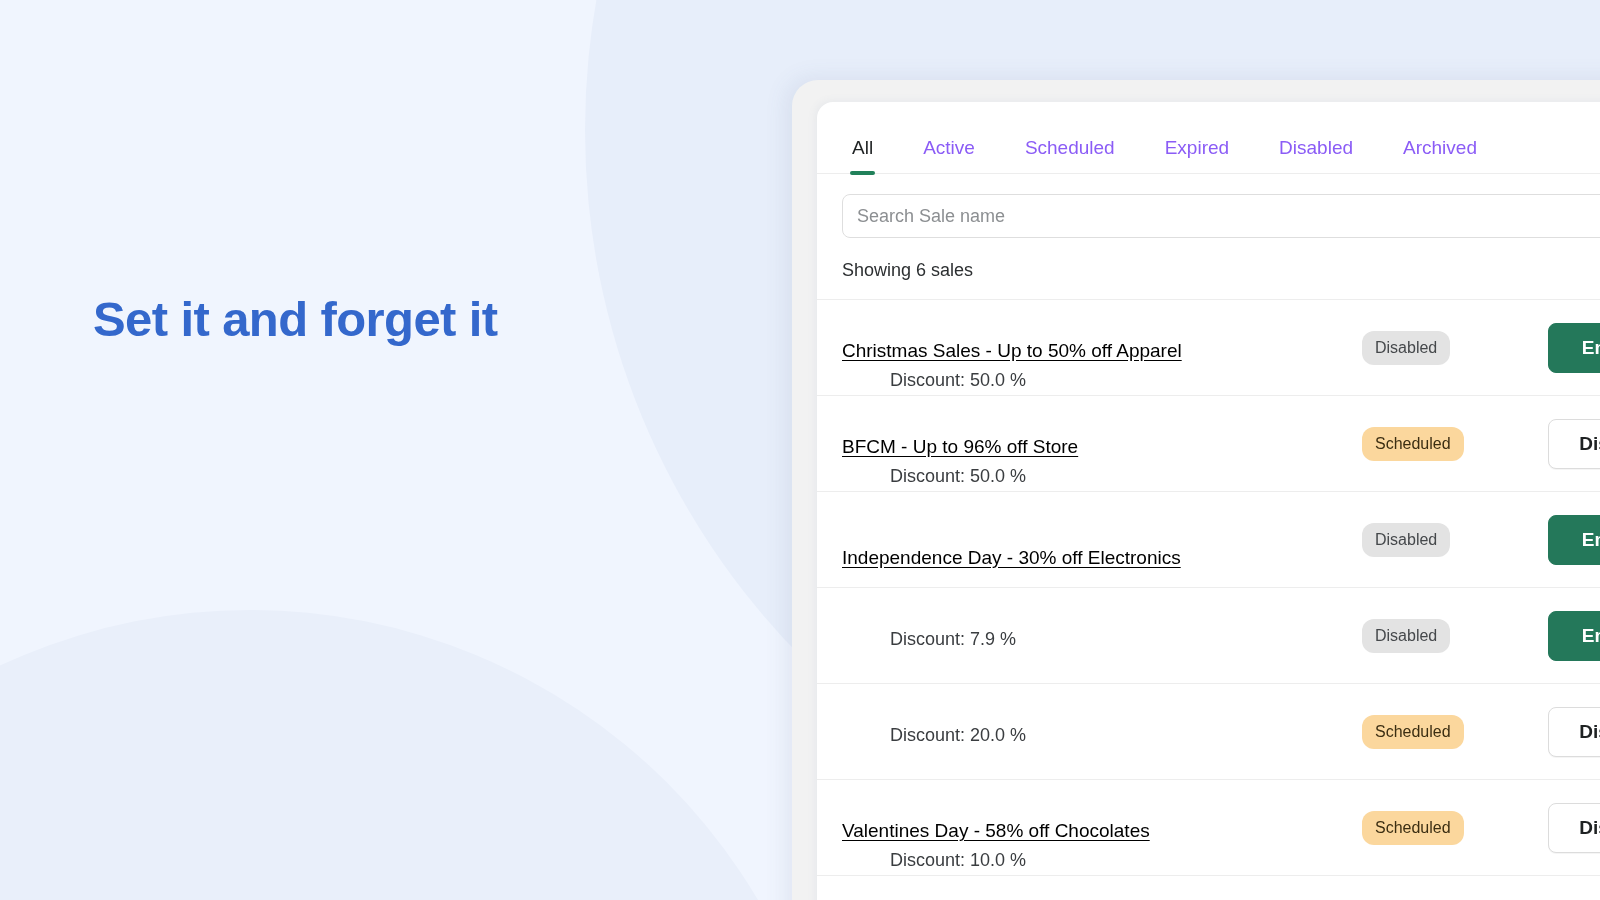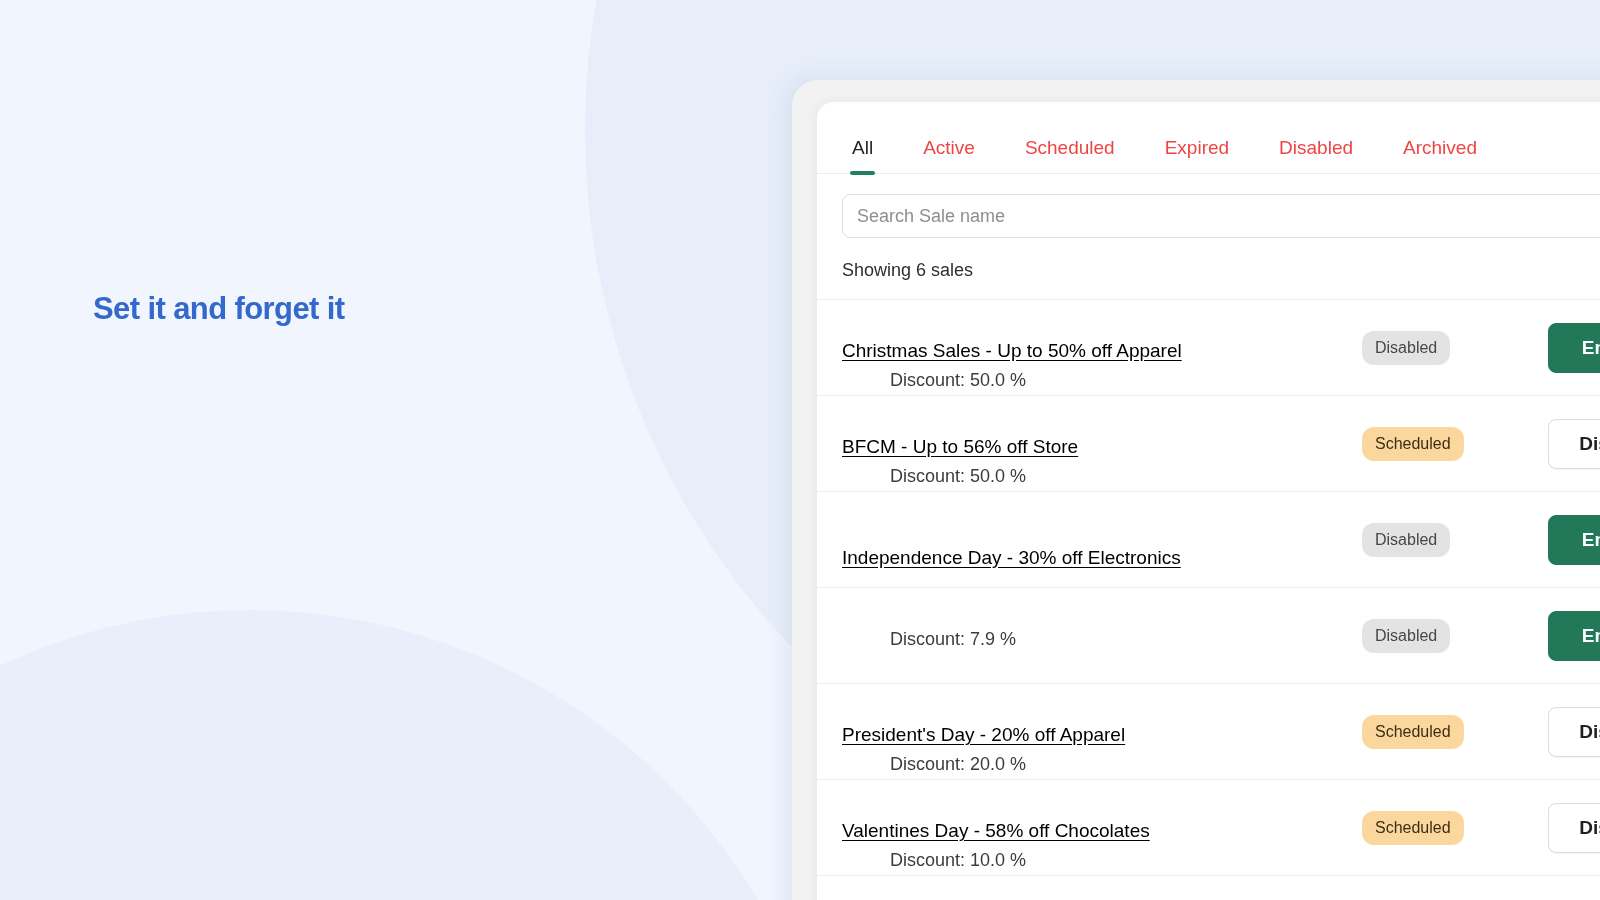--- a/index.html
+++ b/index.html
@@ -44,21 +44,21 @@
 
   
   .copy {
     position: absolute;
     left: 93px;
     top: 292px;
     width: 650px;
     z-index: 2;
   }
   .copy h1 {
-    font-size: 31px;
+    font-size: 49px;
     line-height: 1.12;
     font-weight: 700;
     color: #3468CC;
     letter-spacing: -0.6px;
     margin-bottom: 46px;
   }
   .copy p {
     font-size: 29px;
     line-height: 1.73;
     font-weight: 700;
@@ -93,21 +93,21 @@
   .tabs {
     display: flex;
     align-items: flex-end;
     height: 72px;
     padding: 0 0 0 18px;
     border-bottom: 1px solid #EDEDED;
     position: relative;
   }
   .tab {
     font-size: 19px;
-    color: #ef4444;
+    color: #8b5cf6;
     padding: 0 17px 14px 17px;
     margin-right: 16px;
     position: relative;
     cursor: pointer;
     white-space: nowrap;
   }
   .tab.active {
     color: #1F2223;
     font-weight: 400;
   }
@@ -256,21 +256,21 @@
         <div class="sale-row">
           <div class="sale-info"><a class="sale-link">Christmas Sales - Up to 50% off Apparel</a><div class="sale-discount">Discount: 50.0 %</div></div>
           <div class="badge-cell">
             <span class="badge disabled">Disabled</span>
           </div>
           <div class="action-cell">
             <button class="btn btn-enable">Enable</button>
           </div>
         </div>
         <div class="sale-row">
-          <div class="sale-info"><a class="sale-link">BFCM - Up to 56% off Store</a><div class="sale-discount">Discount: 50.0 %</div></div>
+          <div class="sale-info"><a class="sale-link">BFCM - Up to 96% off Store</a><div class="sale-discount">Discount: 50.0 %</div></div>
           <div class="badge-cell">
             <span class="badge scheduled">Scheduled</span>
           </div>
           <div class="action-cell">
             <button class="btn btn-disable">Disable</button>
           </div>
         </div>
         <div class="sale-row">
           <div class="sale-info"><a class="sale-link">Independence Day - 30% off Electronics</a></div>
           <div class="badge-cell">
@@ -283,21 +283,21 @@
         <div class="sale-row">
           <div class="sale-info"><div class="sale-discount">Discount: 7.9 %</div></div>
           <div class="badge-cell">
             <span class="badge disabled">Disabled</span>
           </div>
           <div class="action-cell">
             <button class="btn btn-enable">Enable</button>
           </div>
         </div>
         <div class="sale-row">
-          <div class="sale-info"><a class="sale-link">President's Day - 20% off Apparel</a><div class="sale-discount">Discount: 20.0 %</div></div>
+          <div class="sale-info"><div class="sale-discount">Discount: 20.0 %</div></div>
           <div class="badge-cell">
             <span class="badge scheduled">Scheduled</span>
           </div>
           <div class="action-cell">
             <button class="btn btn-disable">Disable</button>
           </div>
         </div>
         <div class="sale-row">
           <div class="sale-info"><a class="sale-link">Valentines Day - 58% off Chocolates</a><div class="sale-discount">Discount: 10.0 %</div></div>
           <div class="badge-cell">

